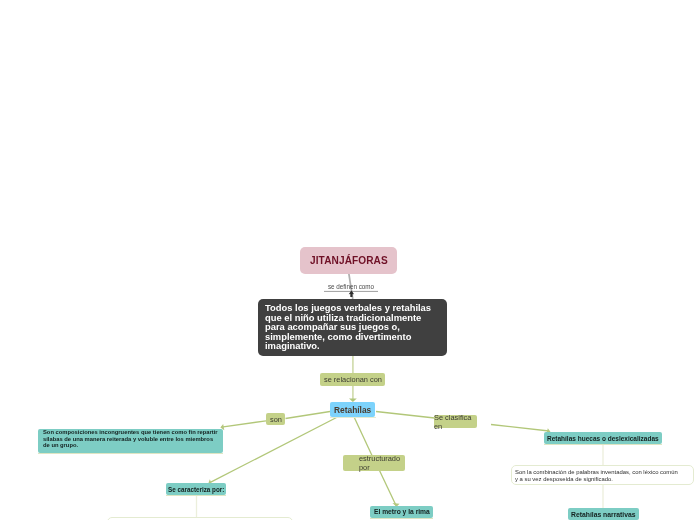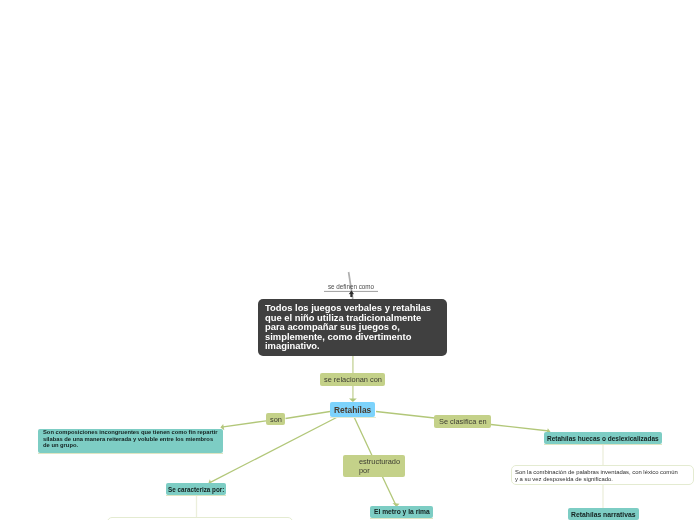--- a/index.html
+++ b/index.html
@@ -21,22 +21,22 @@
       padding:3.5px 7px 0 7px;}
   .n-def span{color:#ffffff;font-weight:bold;font-size:9.4px;line-height:9.5px;display:block;}
 
   
   .lbl{background:#c4d189;border-radius:2px;color:#3c3c32;
       display:flex;align-items:center;justify-content:center;font-weight:normal;}
   .lbl span{font-size:7.4px;}
 
   .n-rel{left:320px;top:373px;width:65px;height:13px;}
   .n-son{left:266px;top:413px;width:19px;height:12px;}
-  .n-clas{left:434px;top:415px;width:57px;height:13px;}
-  .n-estr{left:343px;top:455px;width:62px;height:22px;padding-left:16px;}
+  .n-clas{left:434px;top:415px;width:43px;height:13px;}
+  .n-estr{left:343px;top:455px;width:62px;height:16px;padding-left:16px;}
 
   
   .n-ret{left:330px;top:402px;width:45px;height:15px;background:#7dd3fc;border-radius:2px;
       display:flex;align-items:center;justify-content:center;}
   .n-ret::after{content:"";position:absolute;left:-0.5px;right:-0.5px;bottom:-1.3px;height:1.3px;background:#e7ecd2;}
   .n-ret b{color:#4a3b2e;font-weight:bold;font-size:8.4px;}
 
   
   .teal{background:#7dcdc4;border-radius:2px;color:#14201f;}
   .teal::after{content:"";position:absolute;left:0;right:0;bottom:-1.3px;height:1.3px;background:#dee5c3;}
@@ -93,20 +93,23 @@
 
     <path d="M603 444 L603 465" stroke="#ecefdc" stroke-width="1.3" fill="none"></path>
 
     <path d="M603 485 L603 508" stroke="#ecefdc" stroke-width="1.3" fill="none"></path>
   </svg>
 
   <div class="node" style="left:324px;top:279.5px;width:54px;height:9px;text-align:center;line-height:7px">
     <span style="font-size:6.3px;color:#4a4a4a">se definen como</span>
   </div>
 
+  <div class="node n-root">
+    <b>JITANJÁFORAS</b>
+  </div>
 
   <div class="node n-def">
     <span>Todos los juegos verbales y retahilas que el niño utiliza tradicionalmente para acompañar sus juegos o, simplemente, como divertimento imaginativo.</span>
   </div>
 
   <div class="node lbl n-rel">
     <span>se relacionan con</span>
   </div>
 
   <div class="node n-ret">

